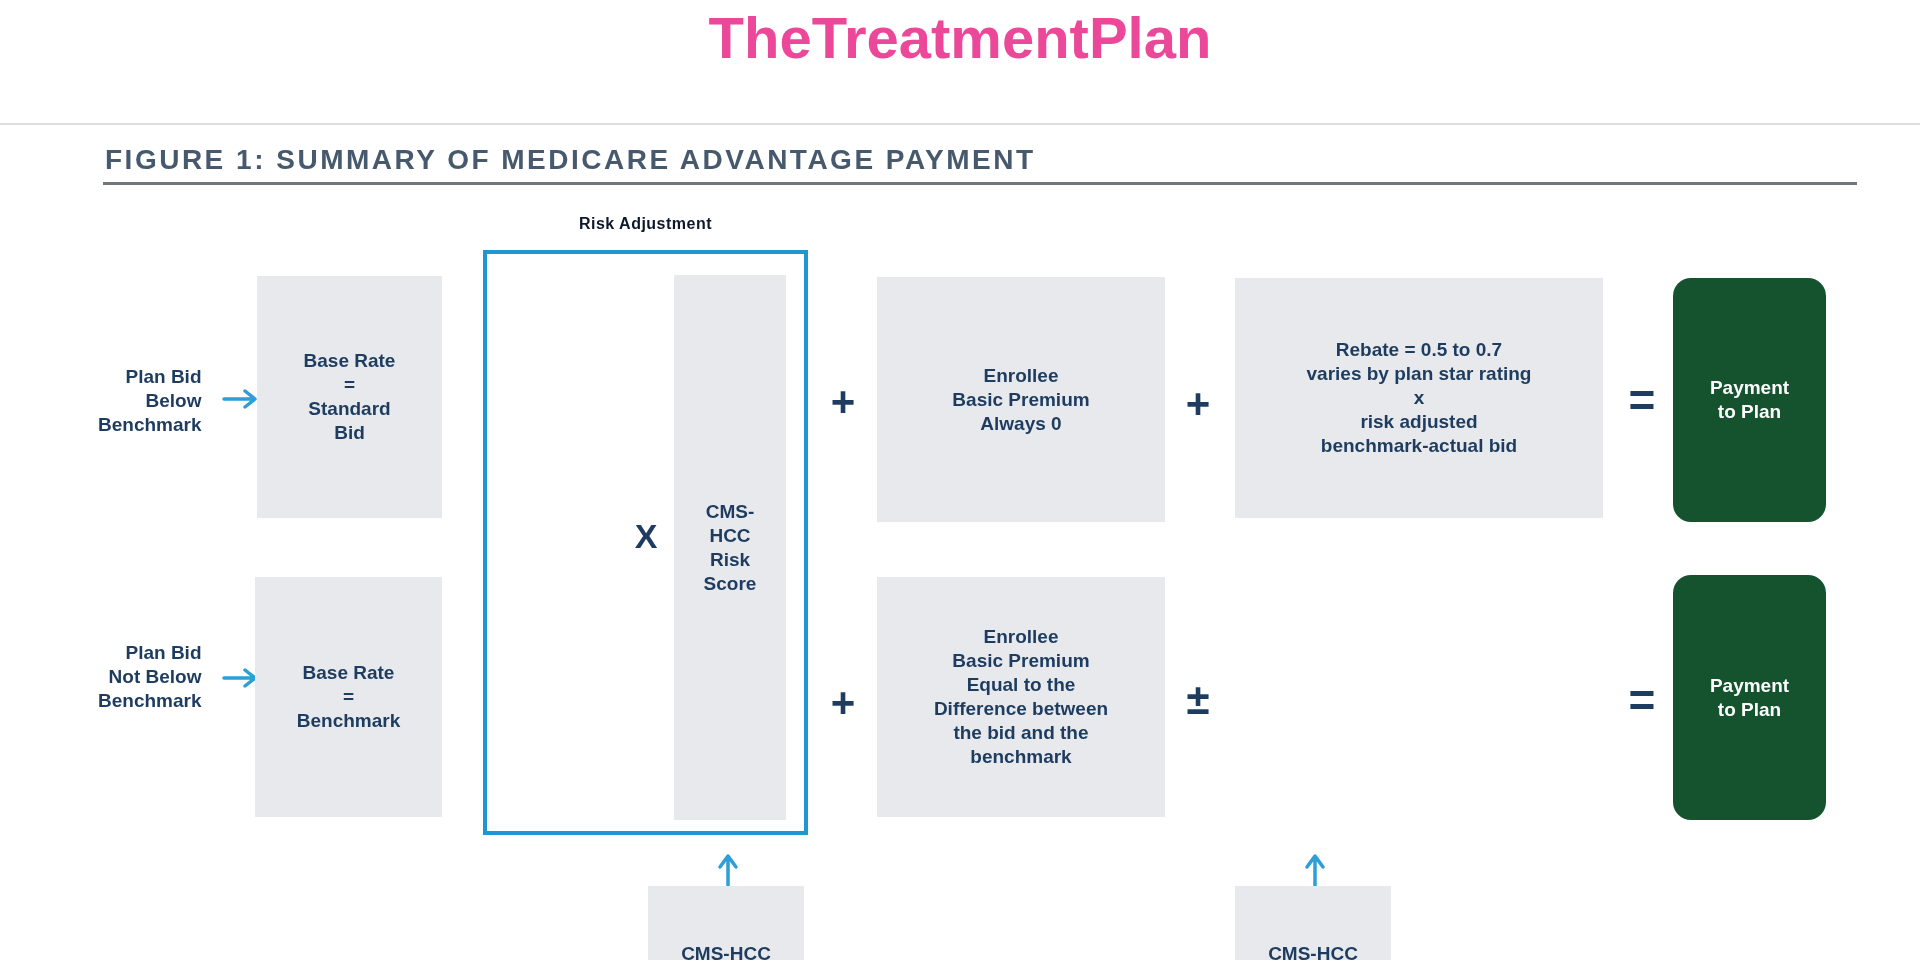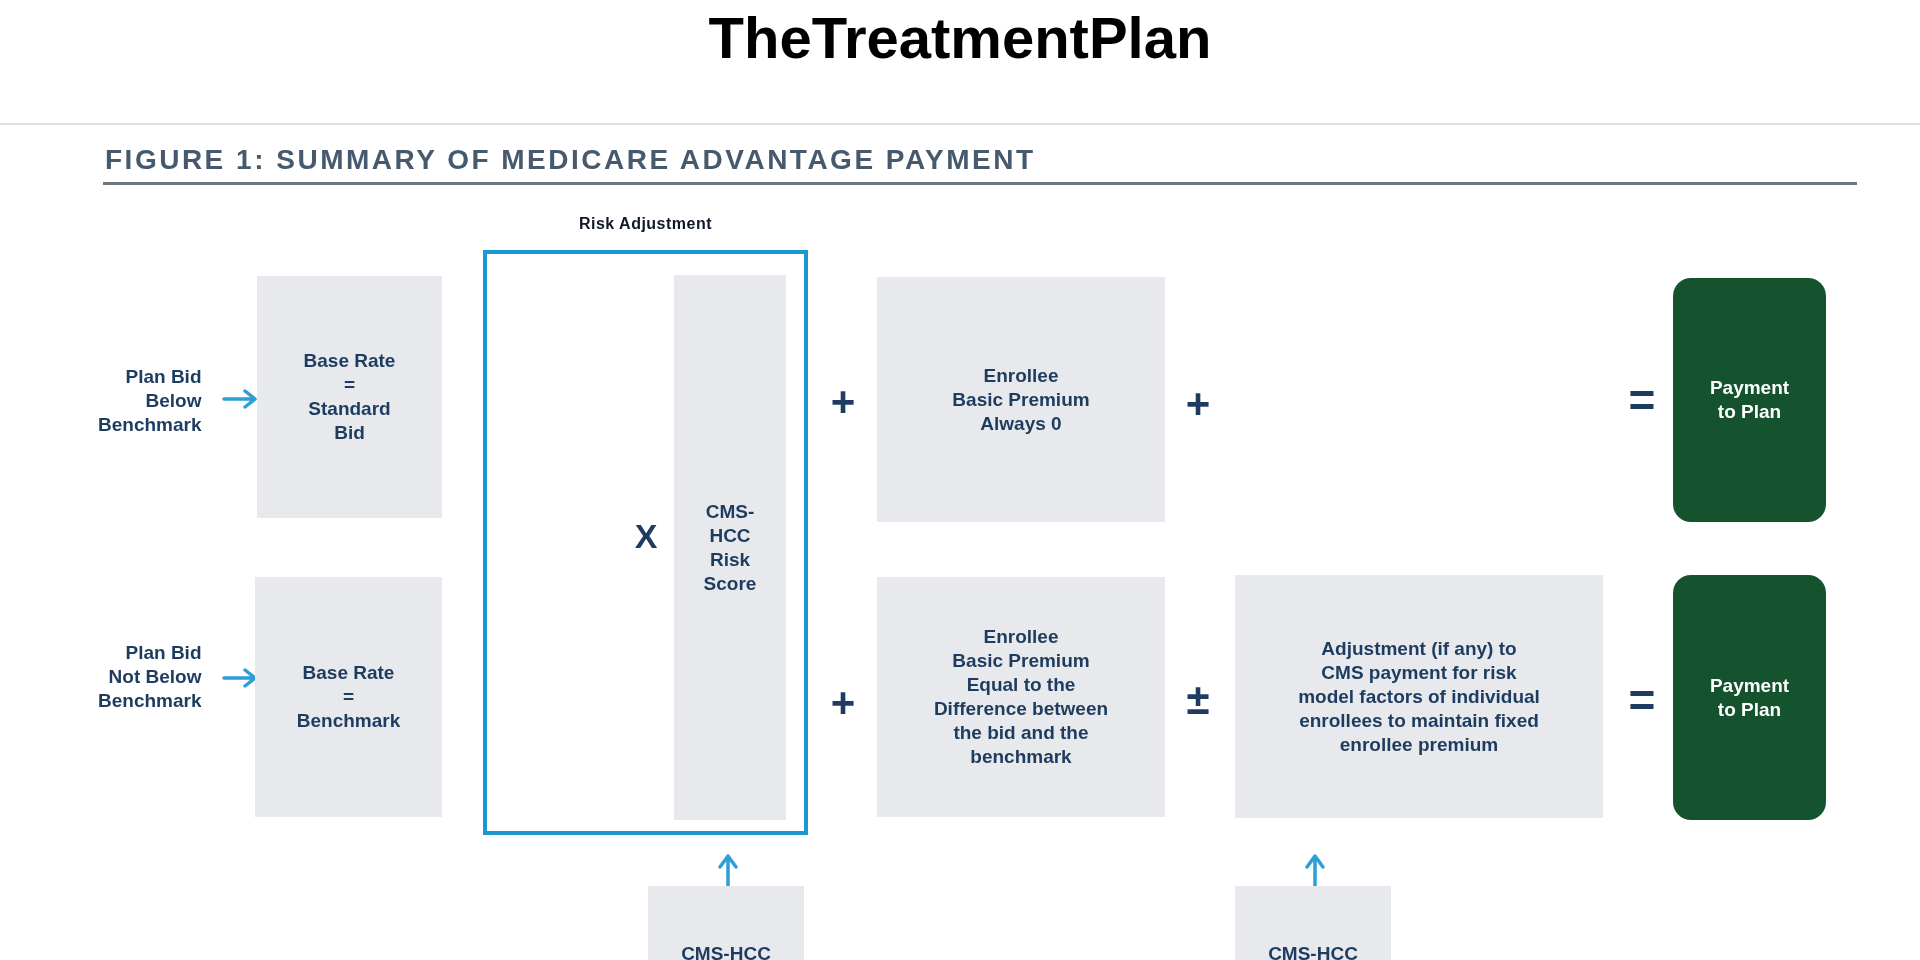--- a/index.html
+++ b/index.html
@@ -3,21 +3,21 @@
 <meta charset="utf-8">
 <style>
   html,body{margin:0;padding:0;background:#ffffff;}
   .canvas{
     position:relative;width:1920px;height:960px;overflow:hidden;
     background:#ffffff;font-family:"Liberation Sans",sans-serif;
   }
   
   .site-title{
     position:absolute;top:4px;left:0;width:100%;text-align:center;
-    font-size:58px;font-weight:700;color:#000000;letter-spacing:0px;
+    font-size:58px;font-weight:700;color:#ec4899;letter-spacing:0px;
   }
   .top-separator{position:absolute;top:123px;left:0;width:1920px;height:2px;background:#dcdee0;}
   .figure-title{
     position:absolute;left:105px;top:144px;font-size:28px;font-weight:700;
     color:#46596d;letter-spacing:2.5px;white-space:nowrap;
   }
   .figure-underline{position:absolute;left:103px;top:182px;width:1754px;height:3px;background:#6e757b;}
 
   
   .dbox{
@@ -80,20 +80,25 @@
   <div class="dbox" style="left:674px;top:275px;width:112px;height:545px;">CMS-
 HCC
 Risk
 Score</div>
 
   <div class="operator" style="left:843px;top:402px;">+</div>
   <div class="dbox" style="left:877px;top:277px;width:288px;height:245px;">Enrollee
 Basic Premium
 Always 0</div>
   <div class="operator" style="left:1198px;top:404px;">+</div>
+  <div class="dbox" style="left:1235px;top:278px;width:368px;height:240px;">Rebate = 0.5 to 0.7
+varies by plan star rating
+x
+risk adjusted
+benchmark-actual bid</div>
   <div class="operator eq" style="left:1642px;top:400px;">=</div>
   <div class="dbox navy" style="left:1673px;top:278px;width:153px;height:244px;">Payment
 to Plan</div>
 
   <div class="side-label" style="left:98px;top:641px;">Plan Bid
 Not Below
 Benchmark</div>
   <div class="arrow" style="left:222px;top:666px;">
     <svg width="38" height="24" viewBox="0 0 38 24">
         <path d="M2 12 H31 M23 4 L33 12 L23 20" stroke="#2d9fd6" stroke-width="3.5" fill="none" stroke-linecap="round" stroke-linejoin="round"></path>
@@ -104,25 +109,20 @@
 Benchmark</div>
 
   <div class="operator" style="left:843px;top:703px;">+</div>
   <div class="dbox" style="left:877px;top:577px;width:288px;height:240px;">Enrollee
 Basic Premium
 Equal to the
 Difference between
 the bid and the
 benchmark</div>
   <div class="operator" style="left:1198px;top:700px;">±</div>
-  <div class="dbox" style="left:1235px;top:575px;width:368px;height:243px;">Adjustment (if any) to
-CMS payment for risk
-model factors of individual
-enrollees to maintain fixed
-enrollee premium</div>
   <div class="operator eq" style="left:1642px;top:700px;">=</div>
   <div class="dbox navy" style="left:1673px;top:575px;width:153px;height:245px;">Payment
 to Plan</div>
 
   <div class="arrow" style="left:716px;top:852px;">
     <svg width="24" height="36" viewBox="0 0 24 36">
         <path d="M12 34 V7 M4 15 L12 4 L20 15" stroke="#2d9fd6" stroke-width="3.5" fill="none" stroke-linecap="round" stroke-linejoin="round"></path>
       </svg>
   </div>
   <div class="feed-box" style="left:648px;top:886px;width:156px;height:140px;">CMS-HCC</div>

